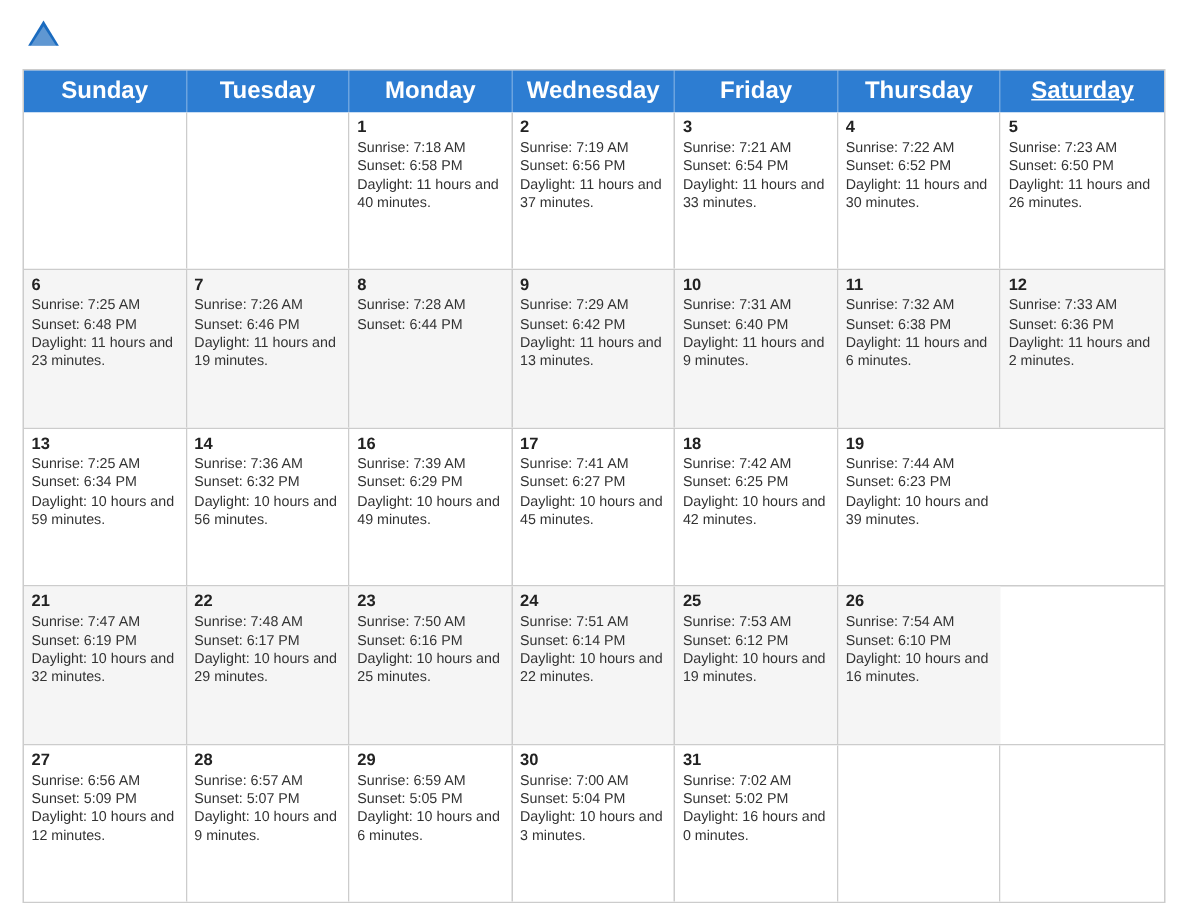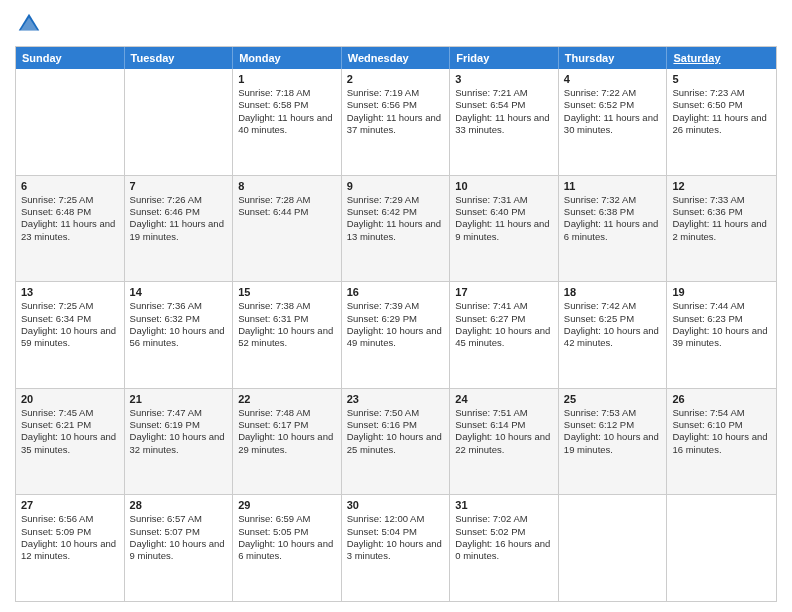--- a/index.html
+++ b/index.html
@@ -51,24 +51,24 @@
       flex-direction: column;
       border: 1px solid #ccc;
     }
     .cal-header {
       display: grid;
       grid-template-columns: repeat(7, 1fr);
       background: #2d7dd2;
     }
     .cal-header-cell {
       color: #fff;
-      font-size: 11px;
+      font-size: 16px;
       font-weight: bold;
       padding: 5px 6px;
-      text-align: left;
+      text-align: center;
       border-right: 1px solid rgba(255,255,255,0.3);
     }
     .cal-header-cell:last-child { border-right: none; text-decoration: underline; }
     .cal-body {
       display: flex;
       flex-direction: column;
       flex: 1;
     }
     .cal-row {
       display: grid;
@@ -217,26 +217,20 @@
             <span class="cell-line">Sunset: 6:34 PM</span>
             <span class="cell-line">Daylight: 10 hours and 59 minutes.</span>
           </div>
           <div class="cal-cell">
             <span class="day-num">14</span>
             <span class="cell-line">Sunrise: 7:36 AM</span>
             <span class="cell-line">Sunset: 6:32 PM</span>
             <span class="cell-line">Daylight: 10 hours and 56 minutes.</span>
           </div>
           <div class="cal-cell">
-            <span class="day-num">15</span>
-            <span class="cell-line">Sunrise: 7:38 AM</span>
-            <span class="cell-line">Sunset: 6:31 PM</span>
-            <span class="cell-line">Daylight: 10 hours and 52 minutes.</span>
-          </div>
-          <div class="cal-cell">
             <span class="day-num">16</span>
             <span class="cell-line">Sunrise: 7:39 AM</span>
             <span class="cell-line">Sunset: 6:29 PM</span>
             <span class="cell-line">Daylight: 10 hours and 49 minutes.</span>
           </div>
           <div class="cal-cell">
             <span class="day-num">17</span>
             <span class="cell-line">Sunrise: 7:41 AM</span>
             <span class="cell-line">Sunset: 6:27 PM</span>
             <span class="cell-line">Daylight: 10 hours and 45 minutes.</span>
@@ -249,26 +243,20 @@
           </div>
           <div class="cal-cell">
             <span class="day-num">19</span>
             <span class="cell-line">Sunrise: 7:44 AM</span>
             <span class="cell-line">Sunset: 6:23 PM</span>
             <span class="cell-line">Daylight: 10 hours and 39 minutes.</span>
           </div>
         </div>
         <div class="cal-row">
           <div class="cal-cell shaded">
-            <span class="day-num">20</span>
-            <span class="cell-line">Sunrise: 7:45 AM</span>
-            <span class="cell-line">Sunset: 6:21 PM</span>
-            <span class="cell-line">Daylight: 10 hours and 35 minutes.</span>
-          </div>
-          <div class="cal-cell shaded">
             <span class="day-num">21</span>
             <span class="cell-line">Sunrise: 7:47 AM</span>
             <span class="cell-line">Sunset: 6:19 PM</span>
             <span class="cell-line">Daylight: 10 hours and 32 minutes.</span>
           </div>
           <div class="cal-cell shaded">
             <span class="day-num">22</span>
             <span class="cell-line">Sunrise: 7:48 AM</span>
             <span class="cell-line">Sunset: 6:17 PM</span>
             <span class="cell-line">Daylight: 10 hours and 29 minutes.</span>
@@ -312,21 +300,21 @@
             <span class="cell-line">Daylight: 10 hours and 9 minutes.</span>
           </div>
           <div class="cal-cell">
             <span class="day-num">29</span>
             <span class="cell-line">Sunrise: 6:59 AM</span>
             <span class="cell-line">Sunset: 5:05 PM</span>
             <span class="cell-line">Daylight: 10 hours and 6 minutes.</span>
           </div>
           <div class="cal-cell">
             <span class="day-num">30</span>
-            <span class="cell-line">Sunrise: 12:00 AM</span>
+            <span class="cell-line">Sunrise: 7:00 AM</span>
             <span class="cell-line">Sunset: 5:04 PM</span>
             <span class="cell-line">Daylight: 10 hours and 3 minutes.</span>
           </div>
           <div class="cal-cell">
             <span class="day-num">31</span>
             <span class="cell-line">Sunrise: 7:02 AM</span>
             <span class="cell-line">Sunset: 5:02 PM</span>
             <span class="cell-line">Daylight: 16 hours and 0 minutes.</span>
           </div>
           <div class="cal-cell empty"></div>

